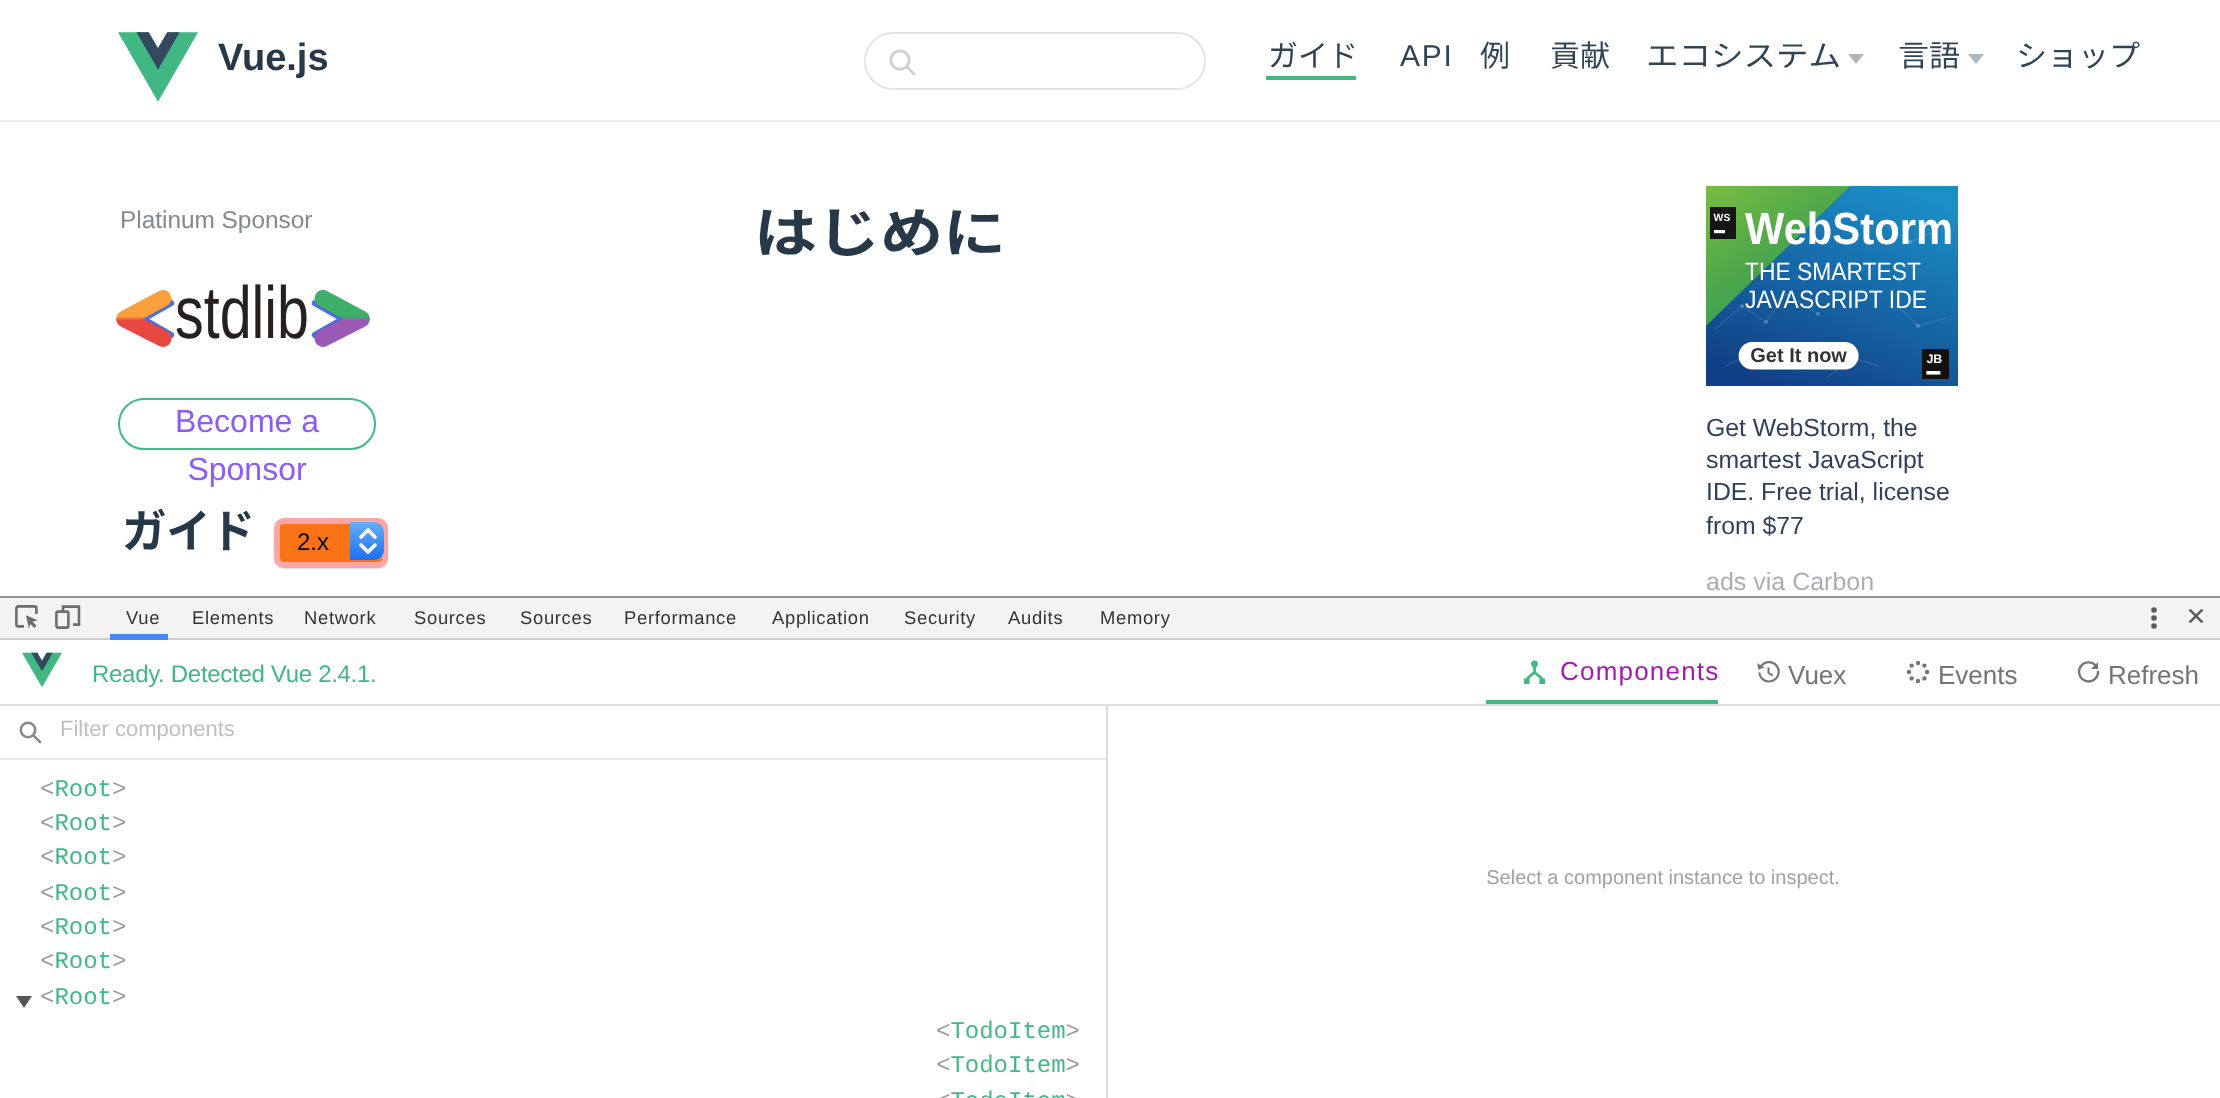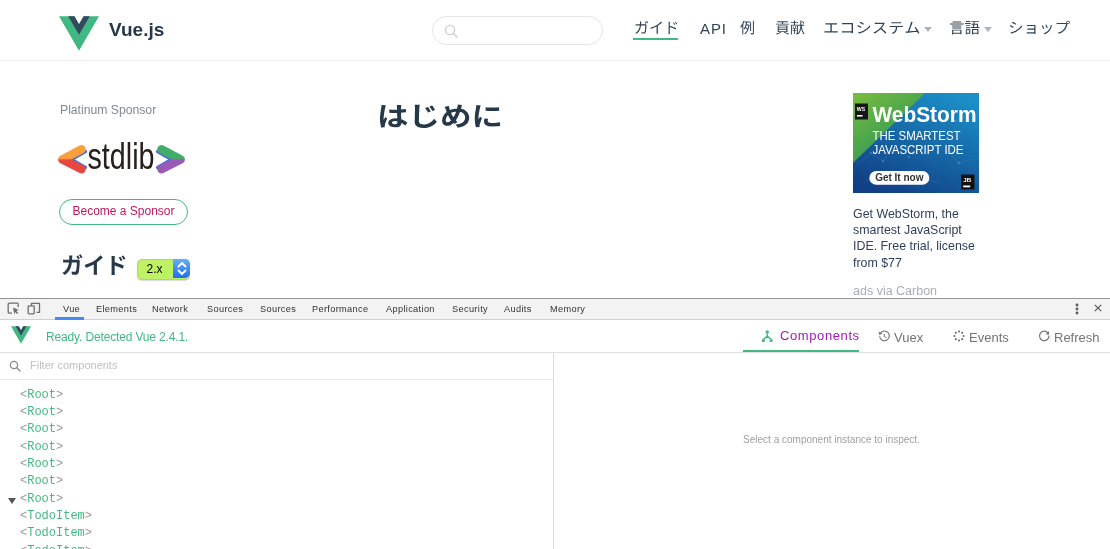--- a/index.html
+++ b/index.html
@@ -9,23 +9,23 @@
   svg.jp{position:absolute;overflow:visible;}
   
   #hdr-line{position:absolute;left:0;top:60px;width:1110px;height:1px;background:#ececec;}
   #logo-txt{position:absolute;left:109px;top:19px;font-size:19px;color:#273849;font-weight:700;letter-spacing:0px;}
   #search{position:absolute;left:432px;top:16px;width:169px;height:27px;border:1px solid #e4e4e4;border-radius:15px;}
   .navlat{position:absolute;font-size:15px;color:#304455;}
   .arr{position:absolute;width:0;height:0;border-left:4.5px solid transparent;border-right:4.5px solid transparent;border-top:5px solid #aeb6bf;}
   #nav-underline{position:absolute;left:633px;top:37.6px;width:45px;height:2.6px;background:#42b983;}
   
   #plat{position:absolute;left:60px;top:103px;font-size:12.2px;color:#818a91;}
-  #sponsor-btn{position:absolute;left:59px;top:199px;width:127px;height:23.5px;border:1px solid #42b983;border-radius:13px;color:#be185d;font-size:12px;text-align:center;line-height:23.5px;}
-  
-  #sel{position:absolute;left:137px;top:259px;width:51px;height:19px;border:1px solid #fca5a5;border-radius:5px;background:#bef264;box-shadow:0 0.5px 1px rgba(0,0,0,.15);}
+  #sponsor-btn{position:absolute;left:59px;top:199px;width:127px;height:23.5px;border:1px solid #42b983;border-radius:13px;color:#8b5cf6;font-size:16px;text-align:center;line-height:23.5px;}
+  
+  #sel{position:absolute;left:137px;top:259px;width:51px;height:19px;border:3px solid #fca5a5;border-radius:5px;background:#f97316;box-shadow:0 0.5px 1px rgba(0,0,0,.15);}
   #sel .cap{position:absolute;right:-1px;top:-1px;width:17px;height:19px;border-radius:0 5px 5px 0;background:linear-gradient(#67aef6,#1d6ff2);}
   #sel .txt{position:absolute;left:0;top:0;width:33px;text-align:center;font-size:12px;color:#000;line-height:19px;font-weight:500;}
   
   #ad-text{position:absolute;left:853px;top:205.5px;width:128px;font-size:12.4px;line-height:16.4px;color:#30415d;}
   #ad-via{position:absolute;left:853px;top:284px;font-size:12.5px;color:#a9aeb5;}
   
   #dt{position:absolute;left:0;top:298px;width:1110px;height:251px;background:#fff;}
   #dt-topline{position:absolute;left:0;top:0;width:1110px;height:1px;background:#939393;}
   #dt-toolbar{position:absolute;left:0;top:1px;width:1110px;height:20px;background:#f3f3f3;border-bottom:1px solid #d0d0d0;}
   .dtab{position:absolute;top:6.2px;font-size:9.2px;letter-spacing:0.35px;color:#333;white-space:nowrap;}
@@ -36,21 +36,21 @@
   .vtab{position:absolute;top:31.5px;font-size:13px;white-space:nowrap;}
   .vtab.on{color:#a21caf;font-size:13px;top:30px;}
   .vtab.off{color:#747474;}
   #vtab-underline{position:absolute;left:743px;top:51.5px;width:116px;height:2px;background:#42b983;}
   
   #vdivider{position:absolute;left:553px;top:54.5px;width:1px;height:196.5px;background:#dcdcdc;}
   #filter-txt{position:absolute;left:30px;top:61px;font-size:11px;color:#bfbfbf;}
   #filter-line{position:absolute;left:0;top:81px;width:553px;height:1px;background:#e8e8e8;}
   #tree{position:absolute;left:0;top:88.6px;width:540px;font-family:"Liberation Mono",monospace;font-size:12px;}
   #tree .row{height:17.35px;line-height:17.35px;padding-left:20px;}
-  #tree .row.indent{}
+  #tree .row.indent{text-align:right;}
   #tree .b{color:#999;}
   #tree .g{color:#42b983;}
   #tree-arrow{position:absolute;left:8px;top:199.5px;width:0;height:0;border-left:4.5px solid transparent;border-right:4.5px solid transparent;border-top:6px solid #555;}
   #empty-msg{position:absolute;left:553px;top:54px;width:557px;height:174px;display:flex;align-items:center;justify-content:center;font-size:10px;color:#a0a0a0;}
 </style>
 </head>
 <body>
 <div id="page">
 
 <div id="hdr-line"></div>

